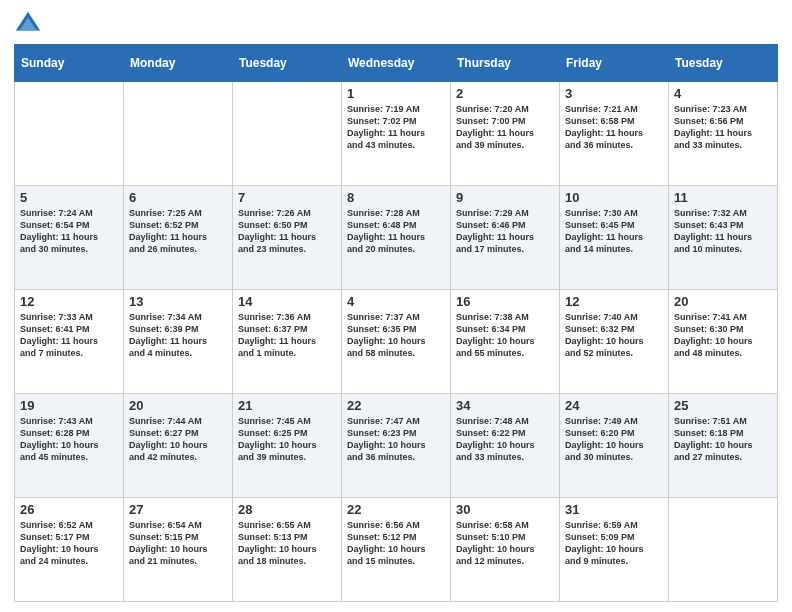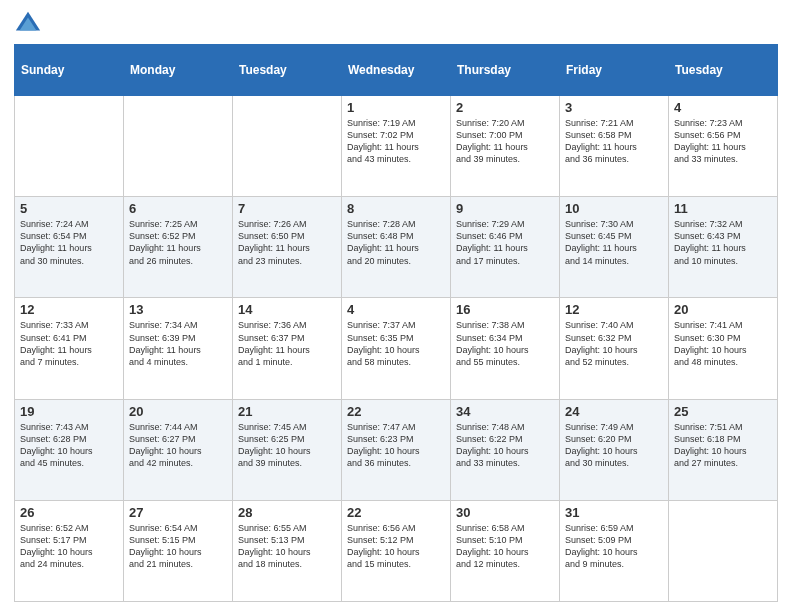--- a/index.html
+++ b/index.html
@@ -65,21 +65,21 @@
       flex: 1;
       border: 1px solid #ccc;
       border-collapse: collapse;
       width: 100%;
       table-layout: fixed;
     }
     .calendar th {
       background-color: #2a6db5;
       color: white;
       text-align: left;
-      padding: 18px 6px;
+      padding: 11px 6px;
       font-size: 12px;
       border: 1px solid #2a6db5;
     }
     .calendar td {
       border: 1px solid #ccc;
       vertical-align: top;
       padding: 4px 5px;
       font-size: 9.5px;
       color: #333;
       height: 78px;
@@ -88,20 +88,21 @@
       font-size: 13px;
       font-weight: bold;
       color: #333;
       display: block;
       margin-bottom: 2px;
     }
     .day-info {
       font-size: 9px;
       color: #333;
       line-height: 1.35;
+      font-weight: bold;
     }
     .empty-cell {
       background: #f9f9f9;
     }
     .row-shaded td {
       background-color: #f0f4f8;
     }
     .row-white td {
       background-color: #ffffff;
     }

